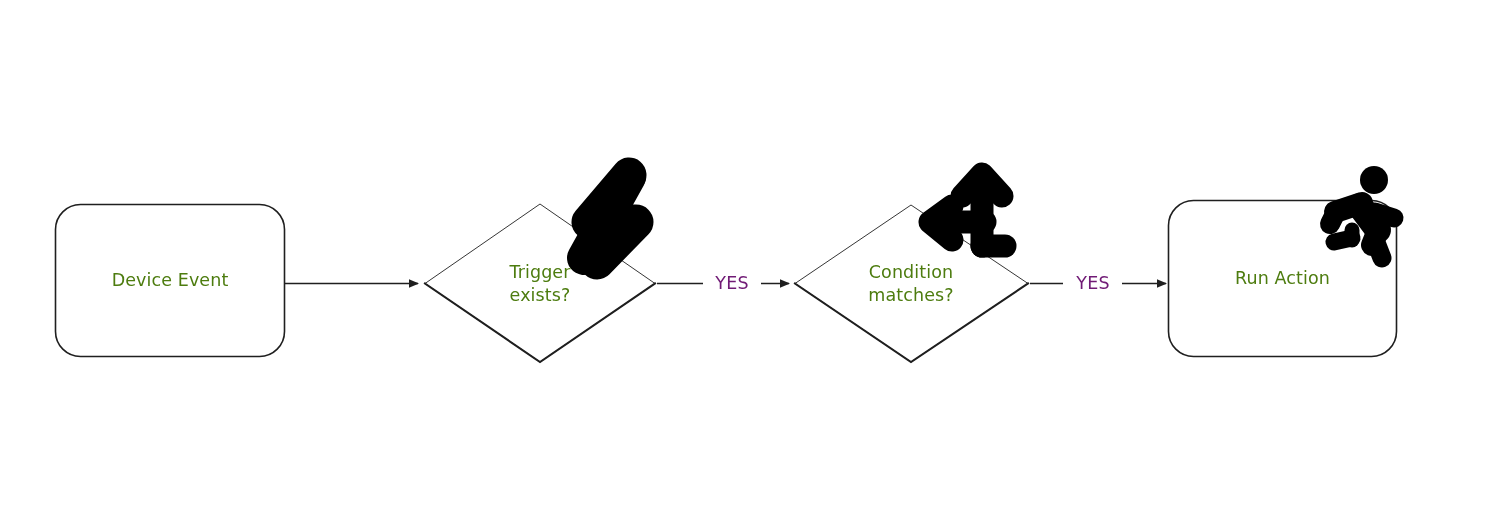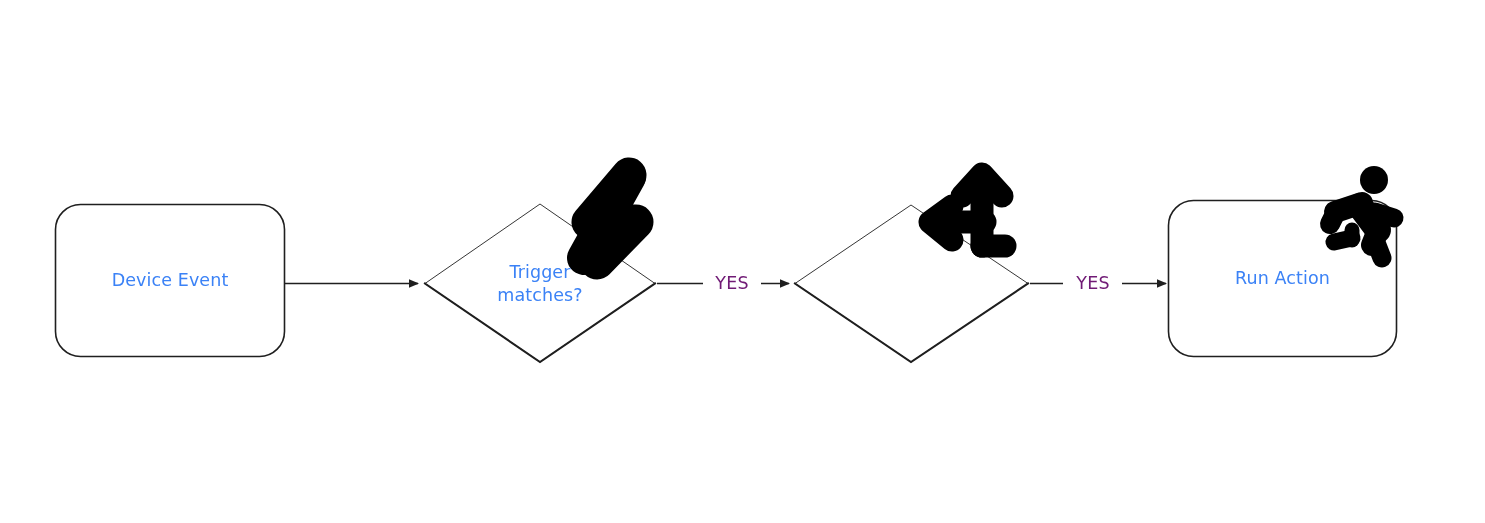--- a/index.html
+++ b/index.html
@@ -21,21 +21,21 @@
   #flow-svg {
     position: absolute;
     left: 0;
     top: 0;
     width: 1485px;
     height: 523px;
   }
   .node-label {
     position: absolute;
     text-align: center;
-    color: #3b82f6;
+    color: #4d7c0f;
     font-size: 17.5px;
     line-height: 1.3;
     letter-spacing: 0.1px;
     white-space: pre-line;
     pointer-events: none;
     display: flex;
     align-items: center;
     justify-content: center;
   }
   .edge-label {
@@ -120,22 +120,24 @@
 
       <path d="M 1352,238 L 1334,242" fill="none" stroke="#000000" stroke-width="17" stroke-linecap="round"></path>
       <path d="M 1352,230 L 1352,240" fill="none" stroke="#000000" stroke-width="15" stroke-linecap="round"></path>
     </g>
 
   </svg>
 
   <div class="node-label" style="left:55px; top:204px; width:230px; height:153px;">Device Event</div>
 
   <div class="node-label" style="left:465px; top:252px; width:150px; height:64px;">Trigger
+exists?</div>
+
+  <div class="node-label" style="left:836px; top:252px; width:150px; height:64px;">Condition
 matches?</div>
-
 
   <div class="node-label" style="left:1168px; top:200px; width:229px; height:157px;">Run Action</div>
 
   <div class="edge-label" style="left:703px; top:271px; width:58px; height:26px;">YES</div>
 
   <div class="edge-label" style="left:1063px; top:271px; width:60px; height:26px;">YES</div>
 
 </div>
 
 </body></html>

